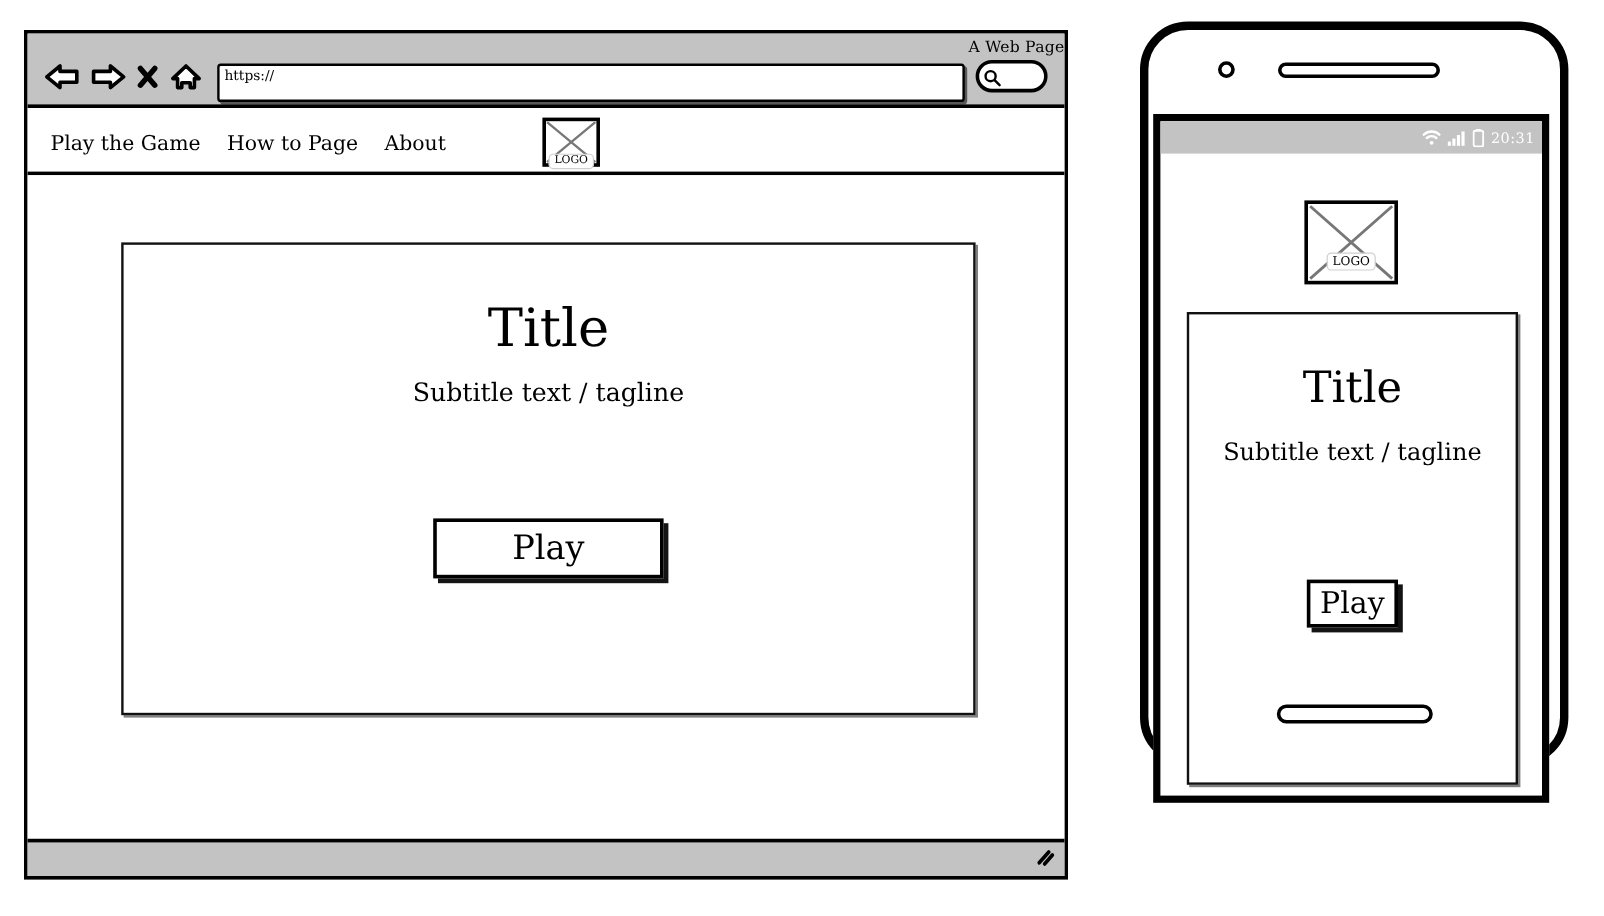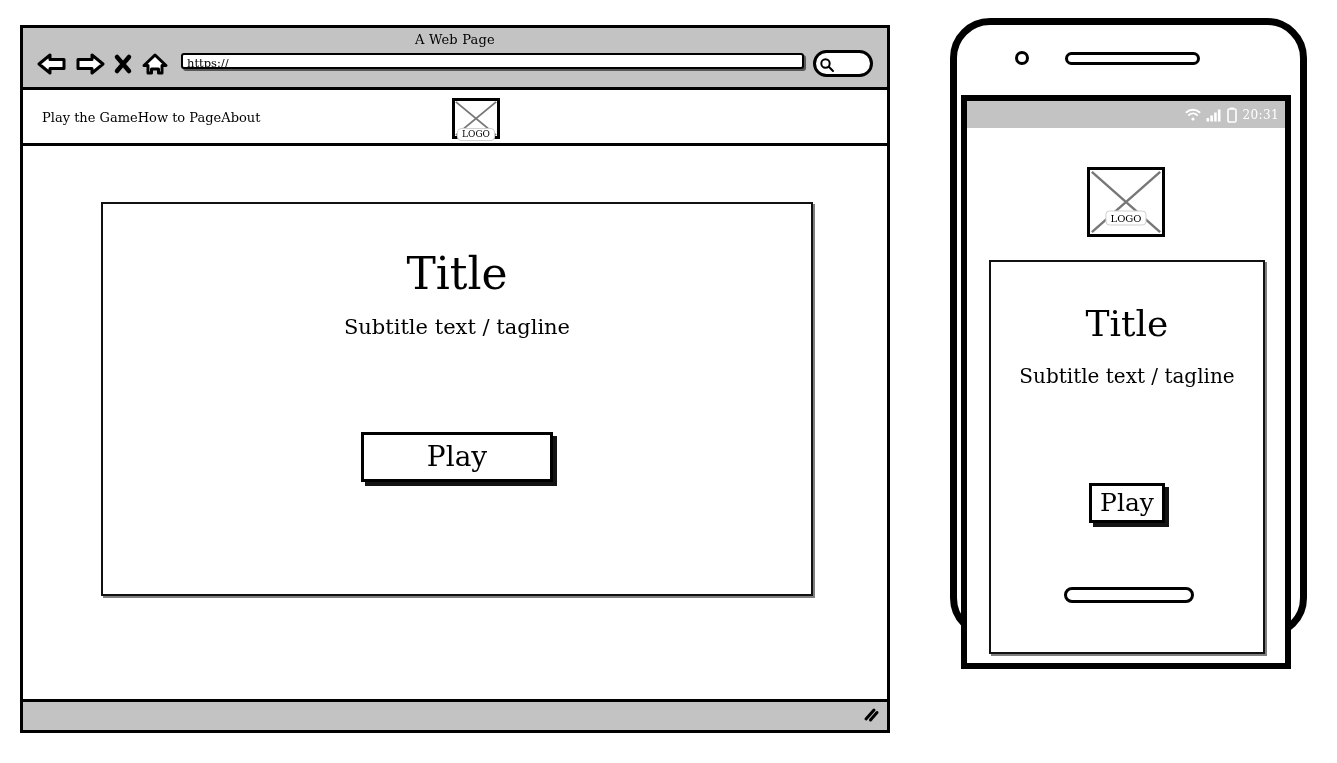--- a/index.html
+++ b/index.html
@@ -36,21 +36,21 @@
     width: 100%;
     height: 62px;
     background: #c3c3c3;
     border-bottom: 3px solid #000000;
     box-sizing: border-box;
   }
   .browser-title {
     position: absolute;
     left: 0; top: 4px;
     width: 100%;
-    text-align: center;
+    text-align: right;
     font-size: 13px;
     letter-spacing: .2px;
   }
   .browser-toolbar {
     position: absolute;
     left: 0; top: 21px;
     width: 100%;
     height: 40px;
   }
   .nav-icons {
@@ -60,21 +60,21 @@
     align-items: center;
     gap: 8px;
   }
   .nav-icons svg { display: block; }
 
   .url-bar {
     position: absolute;
     left: 158px;
     top: 4px;
     width: 623px;
-    height: 16px;
+    height: 32px;
     background: #ffffff;
     border: 2px solid #000000;
     border-radius: 3px;
     box-sizing: border-box;
     box-shadow: 2px 2px 0 rgba(0,0,0,.55);
     font-size: 11.5px;
     line-height: 16px;
     padding: 0 4px;
     color: #000000;
     overflow: hidden;
@@ -105,21 +105,22 @@
     height: 56px;
     box-sizing: border-box;
     border-bottom: 3px solid #000000;
     background: #ffffff;
   }
   .site-nav-links {
     position: absolute;
     left: 19px;
     top: 20px;
     display: flex;
-    font-size: 13px;
+    gap: 22px;
+    font-size: 17px;
   }
   .site-nav-links span { white-space: nowrap; }
 
   
   .logo-box {
     position: relative;
     border: 3px solid #000000;
     background: #ffffff;
     box-sizing: border-box;
   }

